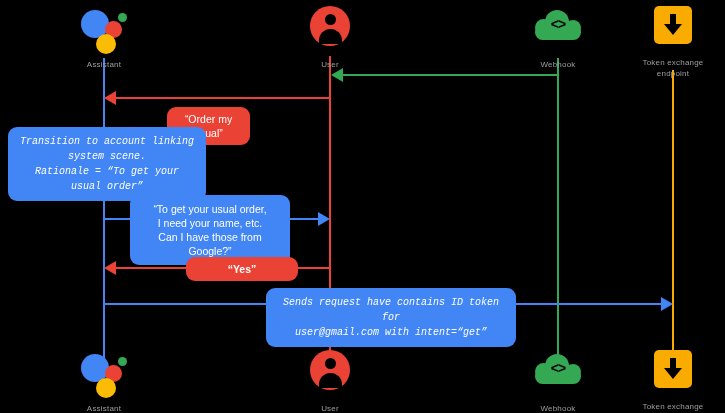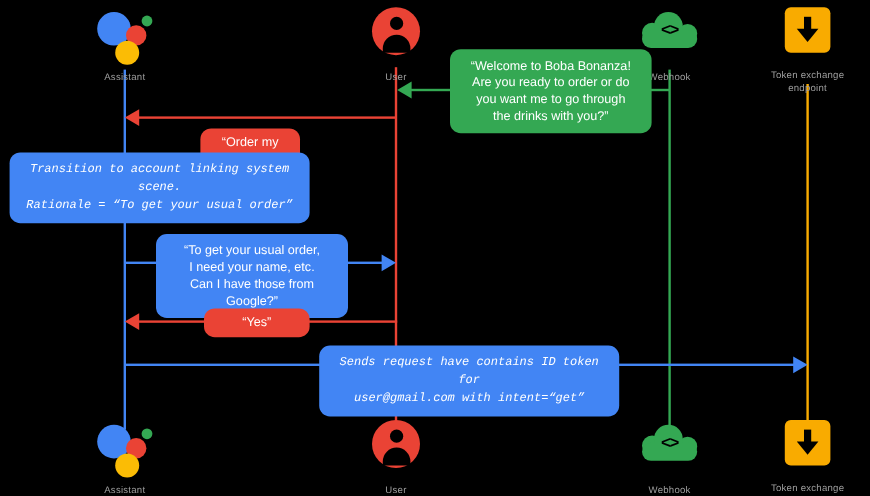--- a/index.html
+++ b/index.html
@@ -230,40 +230,36 @@
     <div class="token-icon">
       <span class="stem"></span>
       <span class="head"></span>
     </div>
     <div class="actor-label">Token exchange
 endpoint</div>
   </div>
 
   <div class="arrow-line" style="left:336px; top:74px; width:222px; background:#34A853;"></div>
   <div class="arrow-head left" style="left:331px; top:68px; color:#34A853;"></div>
-  <div class="bubble speech green" style="left:375px; top:41px; width:168px;">“Welcome to Boba Bonanza!
-Are you ready to order or do
-you want me to go through
-the drinks with you?”</div>
 
   <div class="arrow-line" style="left:110px; top:97px; width:220px; background:#EA4335;"></div>
   <div class="arrow-head left" style="left:104px; top:91px; color:#EA4335;"></div>
   <div class="bubble speech red" style="left:167px; top:87px; width:83px; padding-top:5px; padding-bottom:5px;margin-top:20px;">“Order my usual”</div>
 
-  <div class="bubble note blue" style="left:8px; top:127px; width:250px;">Transition to account linking system scene.
+  <div class="bubble note blue" style="left:8px; top:127px; width:198px;">Transition to account linking system scene.
 Rationale = “To get your usual order”</div>
 
   <div class="arrow-line" style="left:104px; top:218px; width:218px; background:#4285F4;"></div>
   <div class="arrow-head right" style="left:318px; top:212px; color:#4285F4;"></div>
   <div class="bubble speech blue" style="left:130px; top:195px; width:160px;">“To get your usual order,
 I need your name, etc.
 Can I have those from Google?”</div>
 
   <div class="arrow-line" style="left:110px; top:267px; width:221px; background:#EA4335;"></div>
   <div class="arrow-head left" style="left:104px; top:261px; color:#EA4335;"></div>
-  <div class="bubble speech red" style="left:170px; top:257px; width:88px; padding-top:5px; padding-bottom:5px;">“Yes”</div>
+  <div class="bubble speech red" style="left:186px; top:257px; width:112px; padding-top:5px; padding-bottom:5px;font-weight:bold;">“Yes”</div>
 
   <div class="arrow-line" style="left:104px; top:303px; width:562px; background:#4285F4;"></div>
   <div class="arrow-head right" style="left:661px; top:297px; color:#4285F4;"></div>
   <div class="bubble note blue" style="left:266px; top:288px; width:250px;">Sends request have contains ID token for
 user@gmail.com with intent=“get”</div>
 
 </div>
 
 </body></html>

